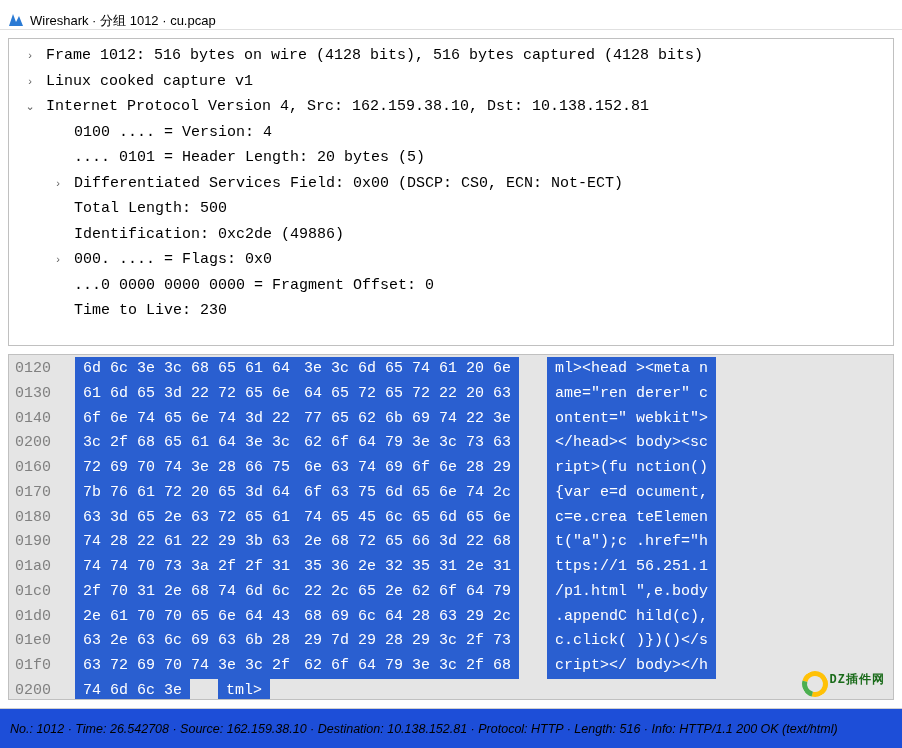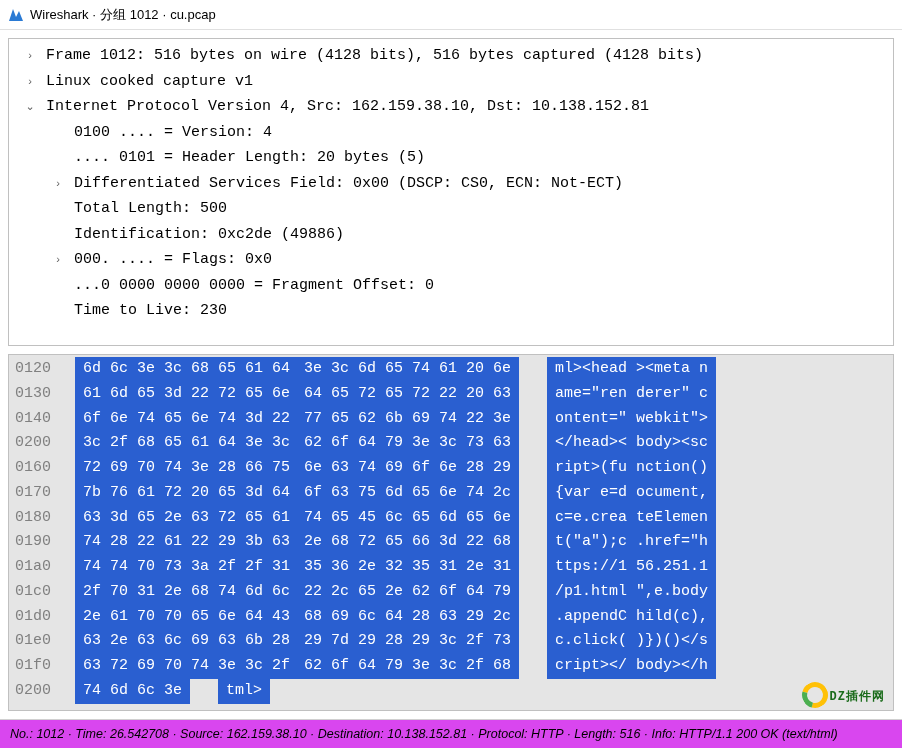--- a/index.html
+++ b/index.html
@@ -10,21 +10,20 @@
     color: #000;
     width: 902px;
     height: 748px;
     overflow: hidden;
     display: flex;
     flex-direction: column;
   }
   .titlebar {
     height: 30px;
     display: flex;
-    align-items: center;
     padding: 12px 8px;
     background: #fff;
     border-bottom: 1px solid #e0e0e0;
   }
   .titlebar-icon {
     margin-right: 6px;
     display: inline-flex;
   }
   .title-text {
     font-size: 13px;
@@ -88,38 +87,38 @@
     background: #2a5fd0;
     color: #fff;
     padding: 0 8px;
   }
   .hex-bytes { }
   .hex-gap { width: 8px; }
   .hex-mid-gap { display:inline-block; width:14px; }
   .hex-ascii-gap { width: 28px; }
   .hex-ascii { white-space: pre; }
   .statusbar {
-    height: 29px;
-    background: #d946ef;
+    height: 40px;
+    background: #1d4ed8;
     border-top: 1px solid #d0d0d0;
     display: flex;
     align-items: center;
     padding: 0 10px;
     font-style: italic;
     font-size: 12.5px;
     color: #000;
   }
   .watermark {
     position: absolute;
     right: 8px;
     bottom: 2px;
     font-size: 12px;
     font-weight: bold;
     display: flex;
-    align-items: flex-end;
+    align-items: flex-start;
     gap: 2px;
   }
   .watermark .c-badge {
     width: 26px; height: 26px; border-radius: 50%;
     border: 5px solid #ffc107;
     border-left-color: #4caf50;
     transform: rotate(-30deg);
     display:inline-block;
   }
   .watermark-text { color:#1a6b1a; letter-spacing:1px; }

